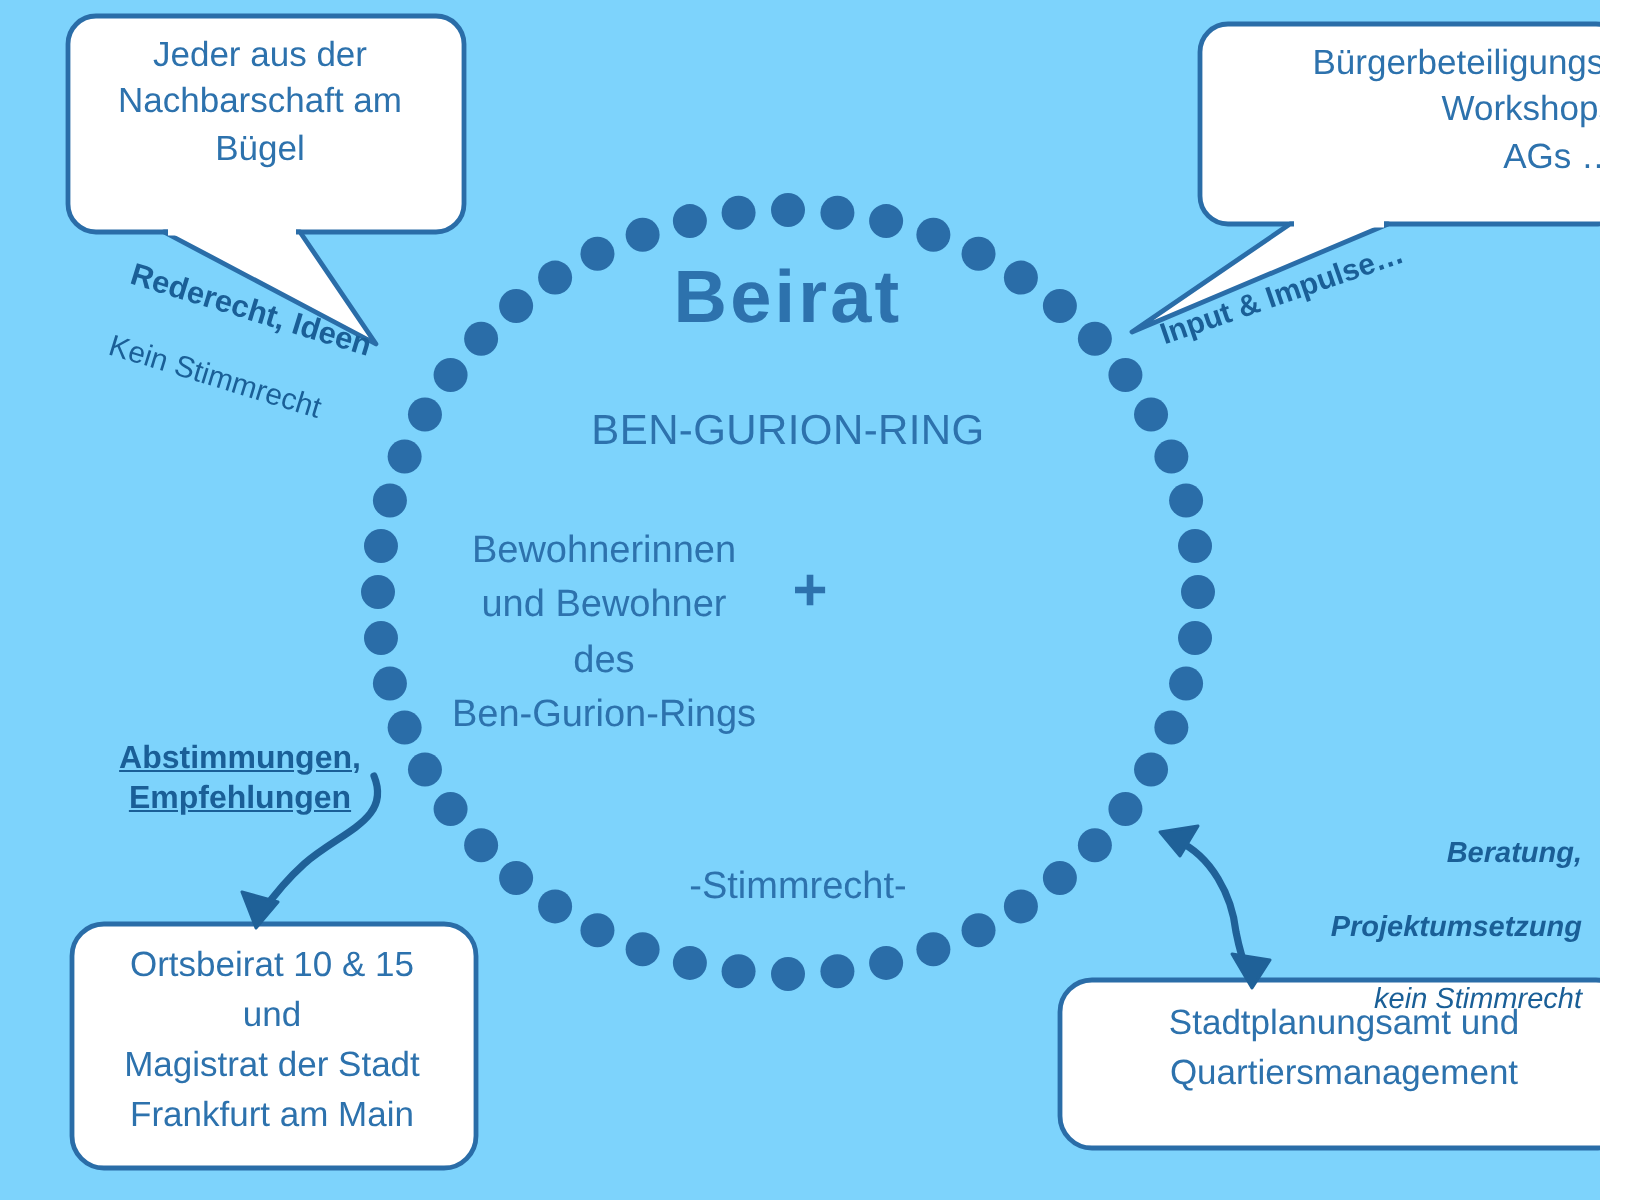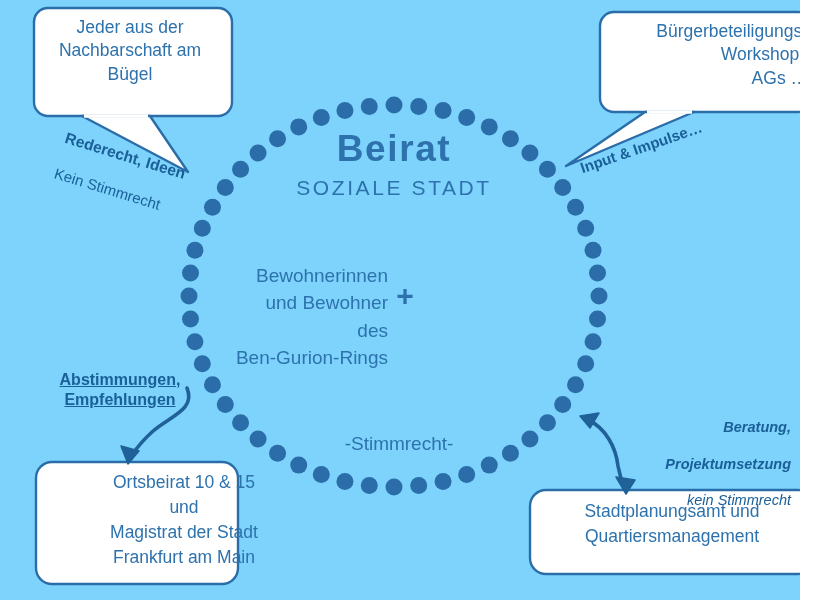--- a/index.html
+++ b/index.html
@@ -43,21 +43,21 @@
   }
   #bubble-tl-text { left: 24px;  top: 16px;  width: 212px; }
   #bubble-tr-text { left: 604px; top: 20px;  width: 204px; text-align: right; }
 
   
   .box-text {
     font-size: 17.5px;
     color: #2d72ad;
     line-height: 1.42;
   }
-  #box-bl-text { left: 38px;  top: 470px; width: 196px; margin-left: 48px; }
+  #box-bl-text { left: 38px;  top: 470px; width: 196px; }
   #box-br-text { left: 534px; top: 499px; width: 276px; }
 
   
   #title-main {
     left: 234px; top: 126px; width: 320px;
     font-size: 37px;
     font-weight: bold;
     letter-spacing: 1.6px;
     color: #2d72ad;
     text-align: center;
@@ -73,21 +73,20 @@
     font-size: 21px;
     letter-spacing: 0.2px;
     color: #2d72ad;
   }
 
   
   .column-text {
     font-size: 19px;
     color: #2d72ad;
     line-height: 1.44;
-    text-align: right;
   }
   #col-left  { left: 216px; top: 262px; width: 172px; }
   #col-right { left: 424px; top: 262px; width: 148px; }
   #plus-sign {
     left: 388px; top: 278px; width: 34px;
     font-size: 30px;
     font-weight: bold;
     color: #2d72ad;
   }
   #stimmrecht-label {
@@ -242,21 +241,21 @@
 AGs …</div>
 
   <div class="txt box-text" id="box-bl-text">Ortsbeirat 10 &amp; 15
 und
 Magistrat der Stadt
 Frankfurt am Main</div>
   <div class="txt box-text" id="box-br-text">Stadtplanungsamt und
 Quartiersmanagement</div>
 
   <div class="txt" id="title-main">Beirat</div>
-  <div class="txt" id="title-sub1">SOZIALE STADT</div>
+  <div class="txt" id="title-sub2">BEN-GURION-RING</div>
 
   <div class="txt column-text" id="col-left">Bewohnerinnen
 und Bewohner
 des
 Ben-Gurion-Rings</div>
   <div class="txt" id="plus-sign">+</div>
   <div class="txt" id="stimmrecht-label">-Stimmrecht-</div>
 
   <div class="annot" id="annot-rederecht">
     <span class="line1">Rederecht, Ideen</span>

